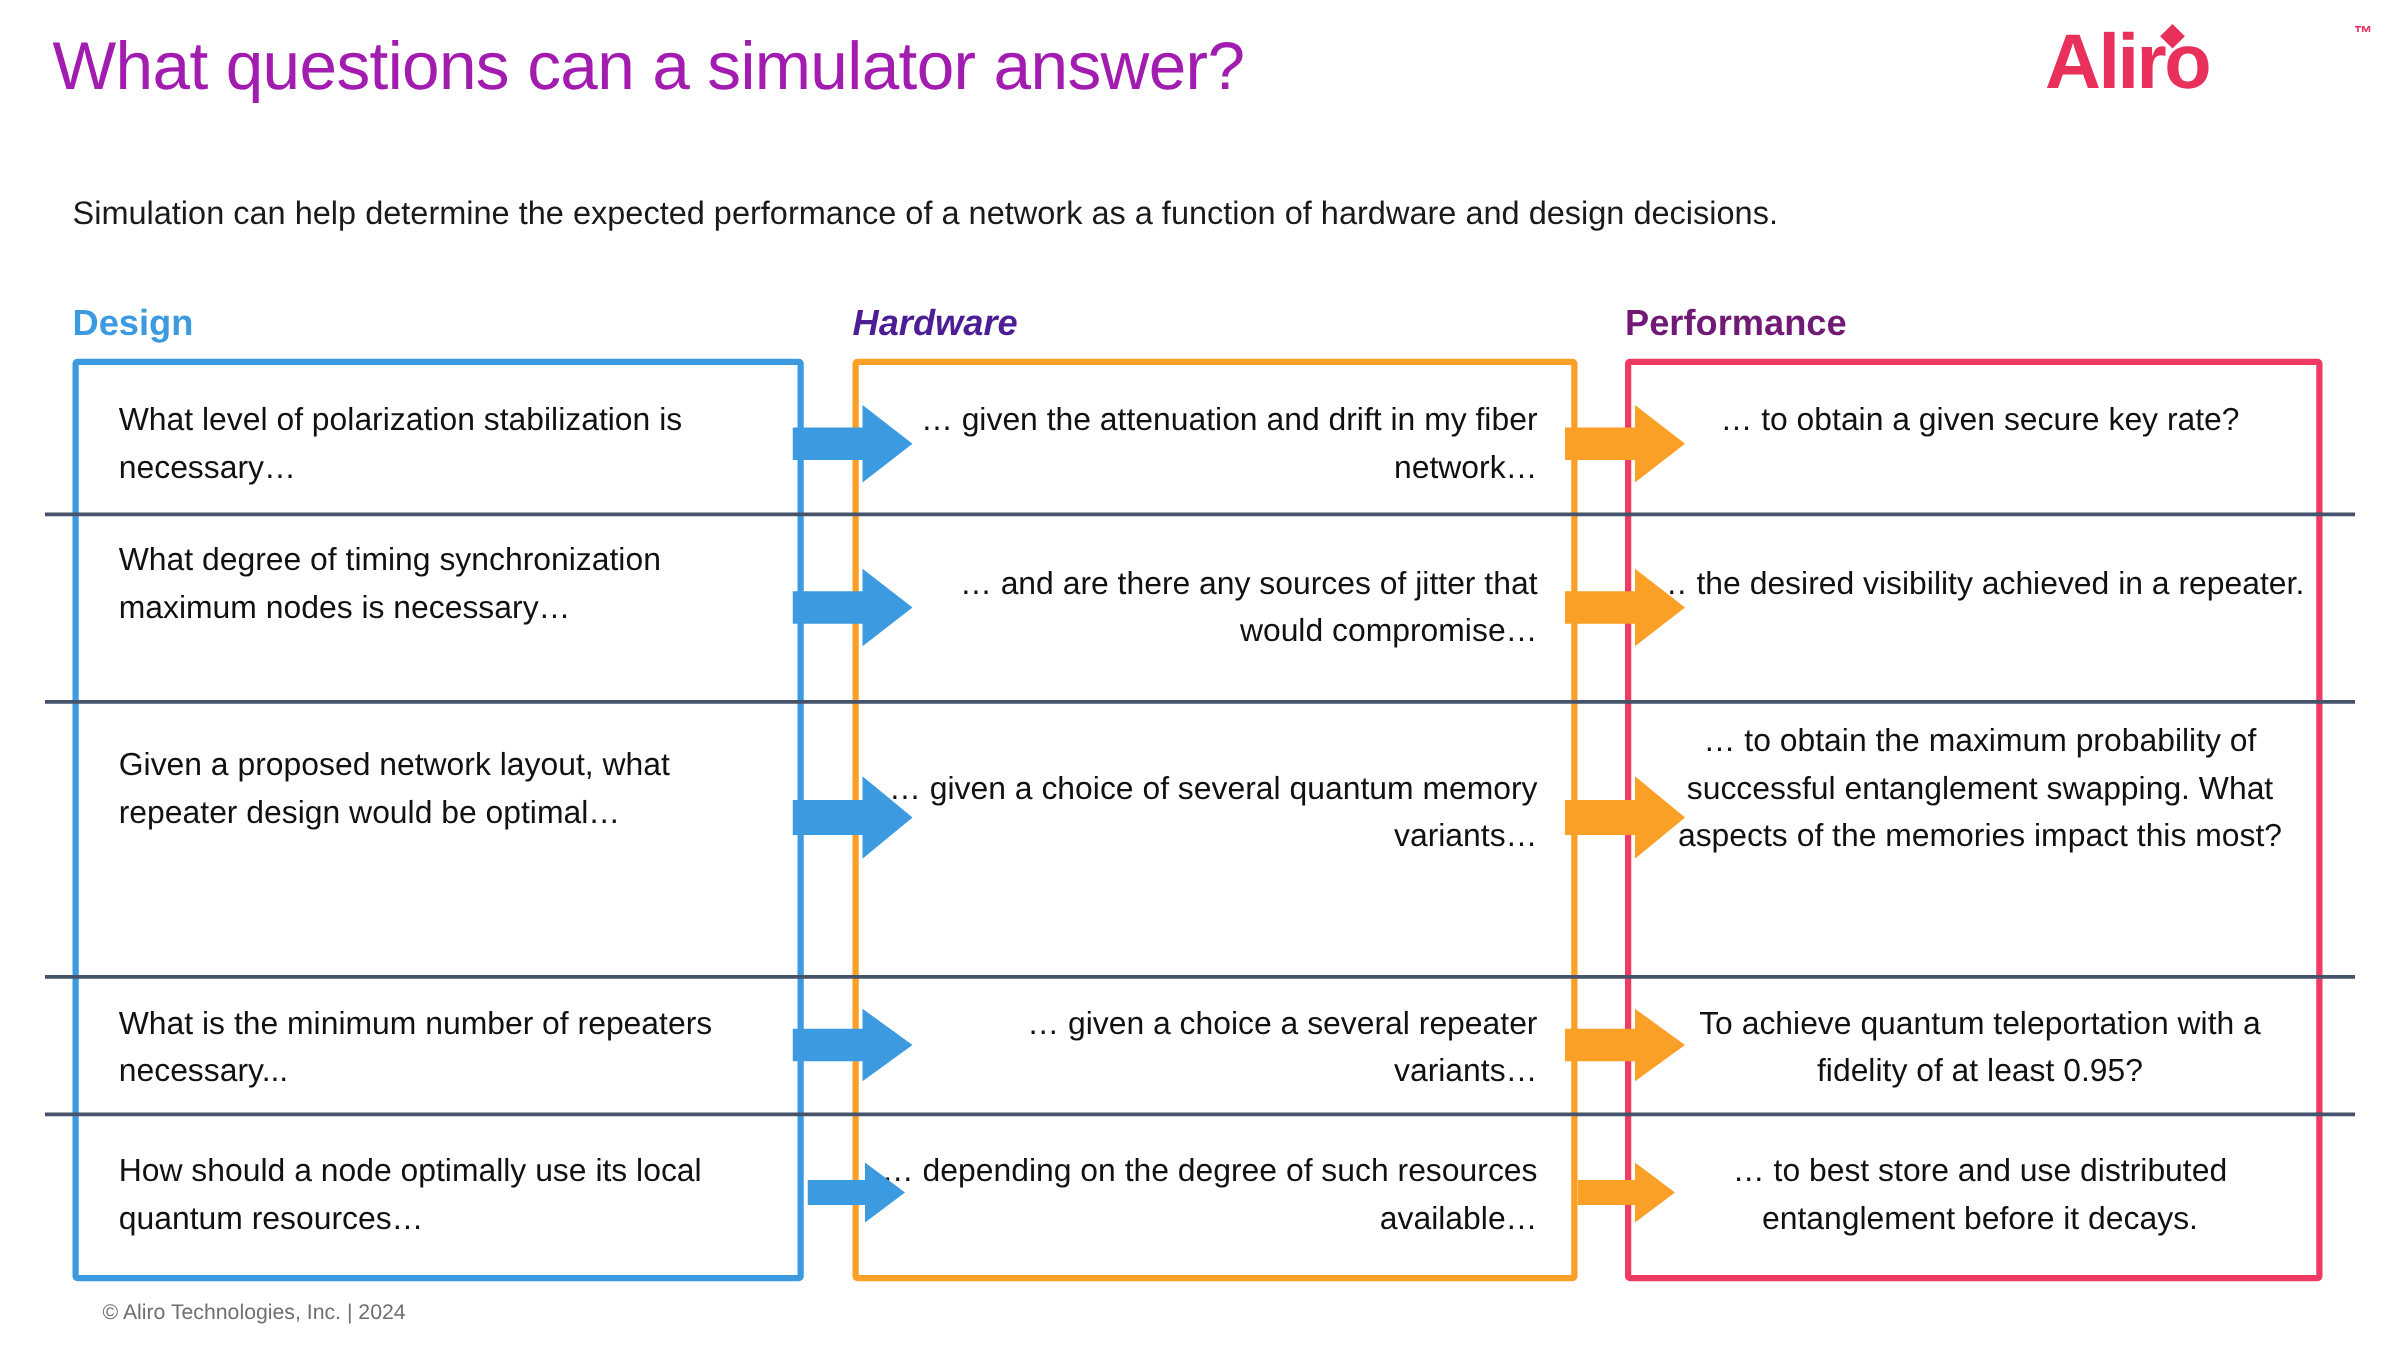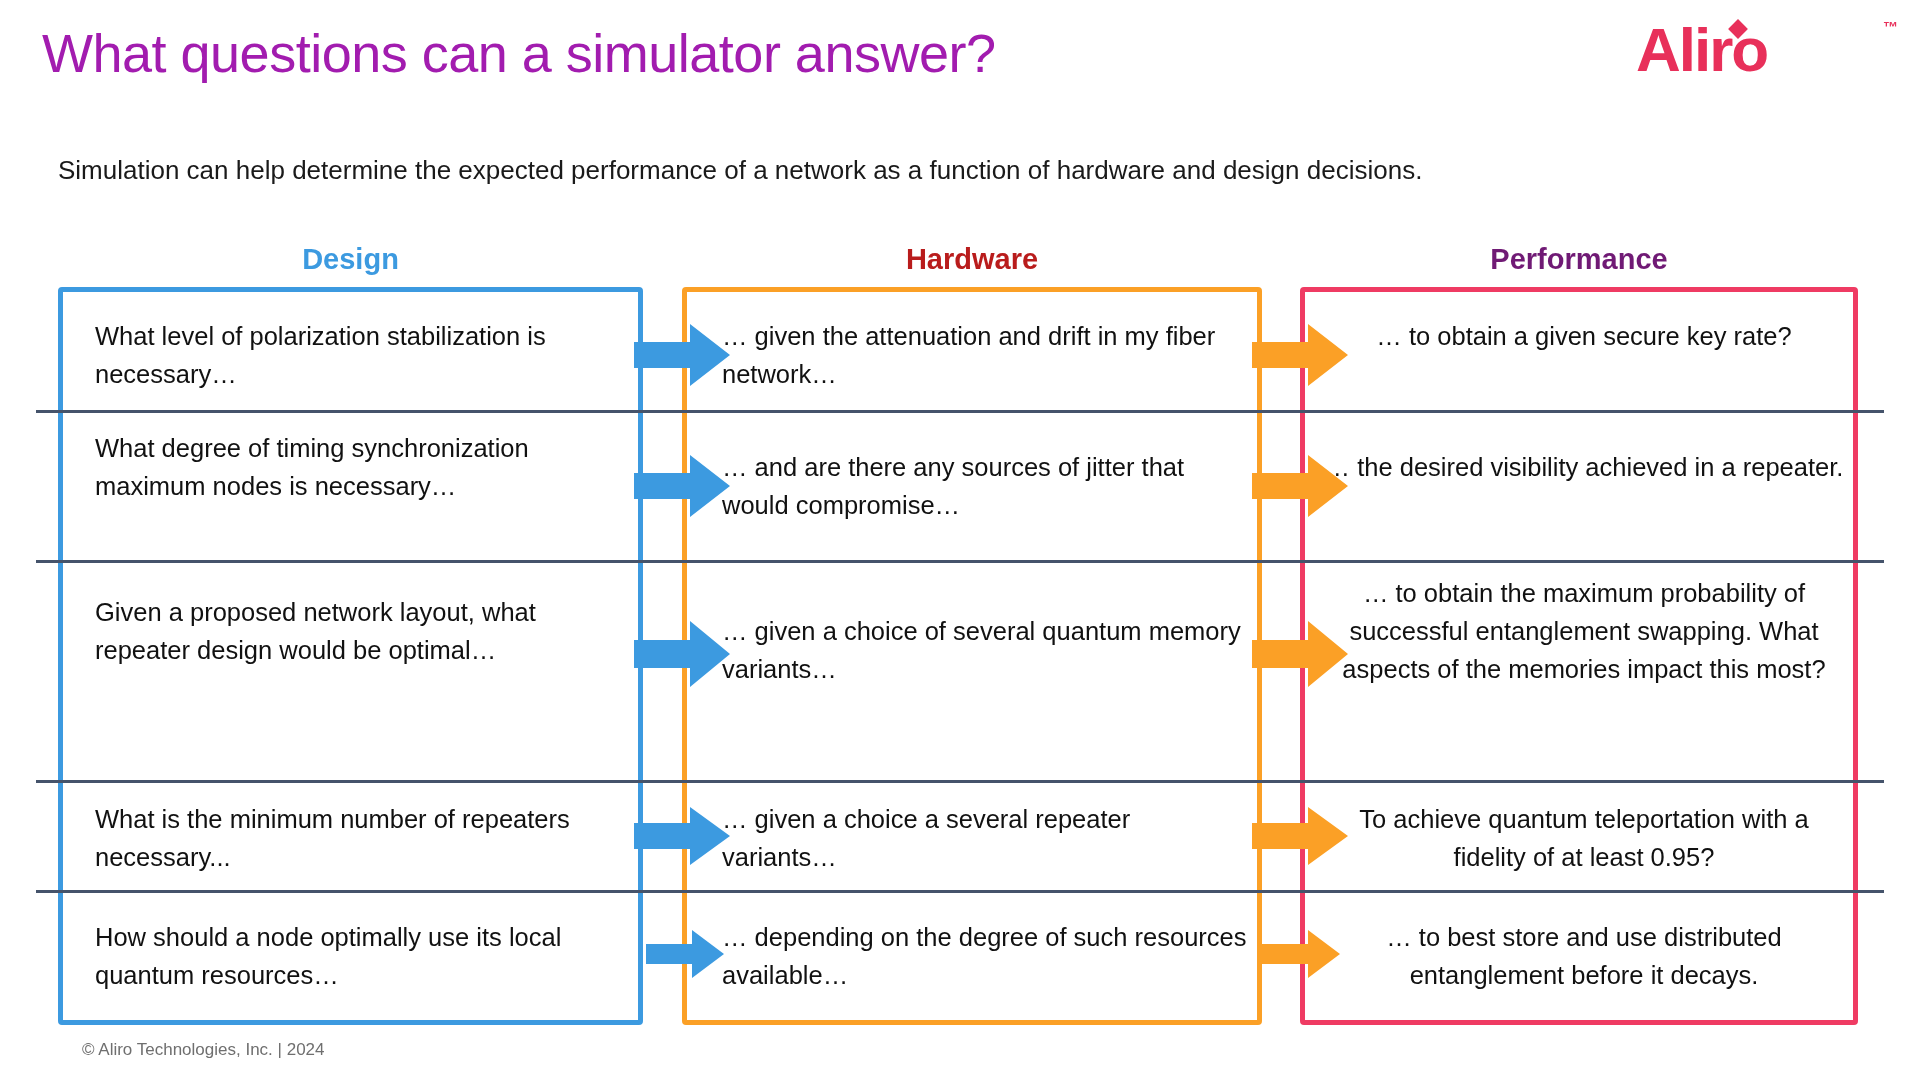--- a/index.html
+++ b/index.html
@@ -70,24 +70,23 @@
     font-weight: 700;
     color: #e8305a;
   }
 
   
   .col-header {
     position: absolute;
     top: 243px;
     font-size: 29px;
     font-weight: 700;
-    text-align: center;
   }
   #col-header-design      { left: 58px;   width: 585px; color: #3c9ae0; }
-  #col-header-hardware    { left: 682px;  width: 580px; color: #b91c1c; }
+  #col-header-hardware    { left: 682px;  width: 580px; color: #4c1d95; font-style: italic; }
   #col-header-performance { left: 1300px; width: 558px; color: #701a75; }
 
   
   .col-box {
     position: absolute;
     top: 287px;
     height: 738px;
     border-style: solid;
     border-width: 5px;
     border-radius: 4px;
@@ -109,21 +108,21 @@
 
   
   .cell {
     position: absolute;
     font-size: 25.5px;
     line-height: 38px;
     color: #111111;
     box-sizing: border-box;
   }
   .cell-design      { left: 95px;   width: 530px; }
-  .cell-hardware    { left: 722px;  width: 530px; }
+  .cell-hardware    { left: 700px;  width: 530px; text-align: right; }
   .cell-performance { left: 1320px; width: 528px; text-align: center; }
 
   
   .arrow {
     position: absolute;
   }
   .arrow svg { display: block; }
 
   
   #footer-copyright {

